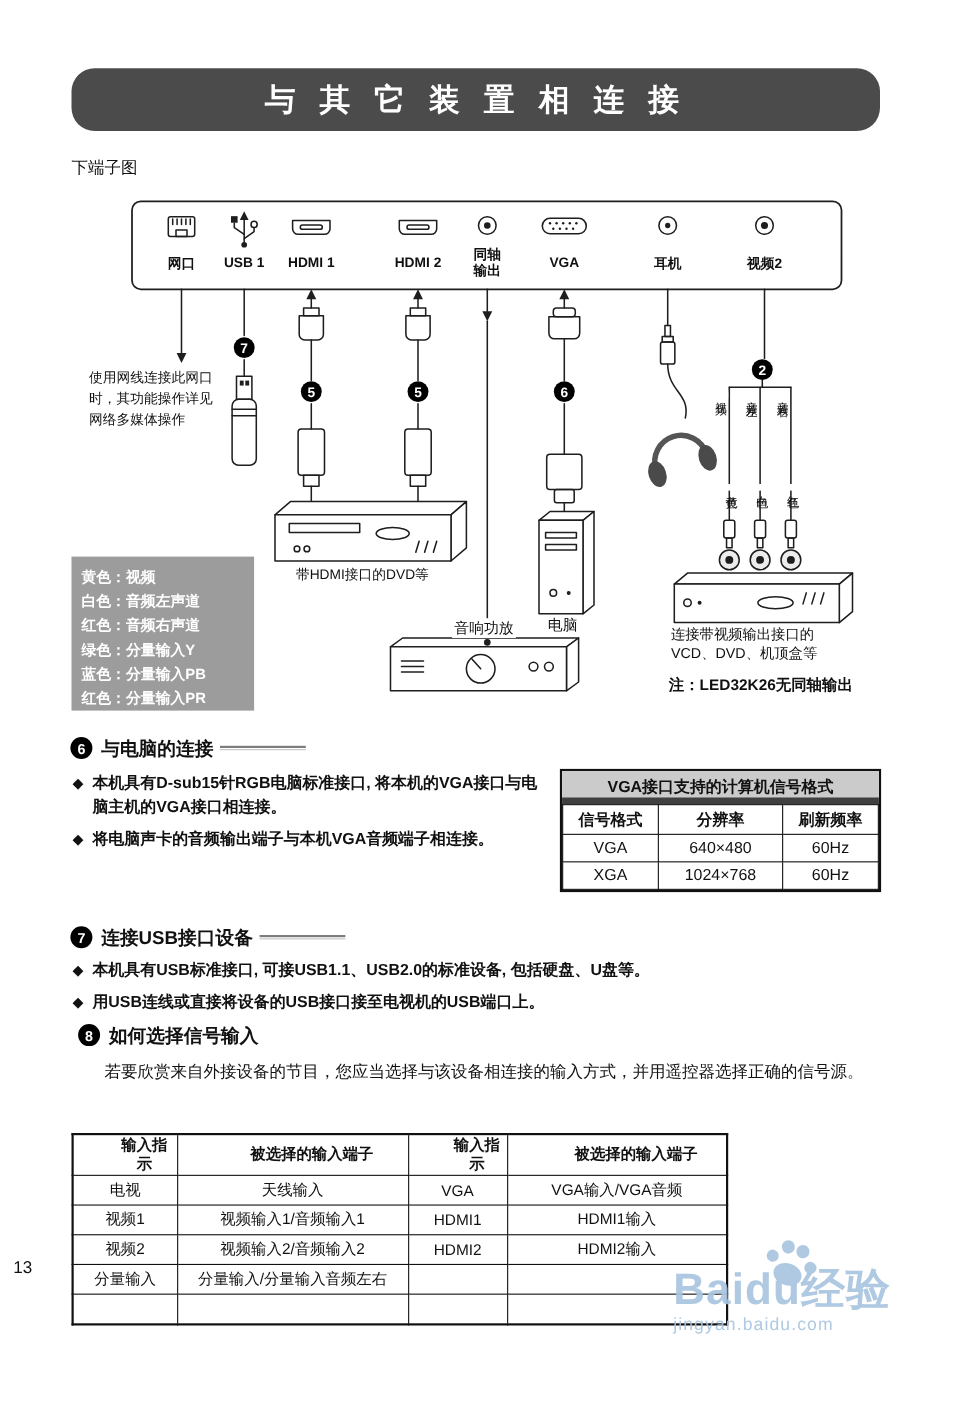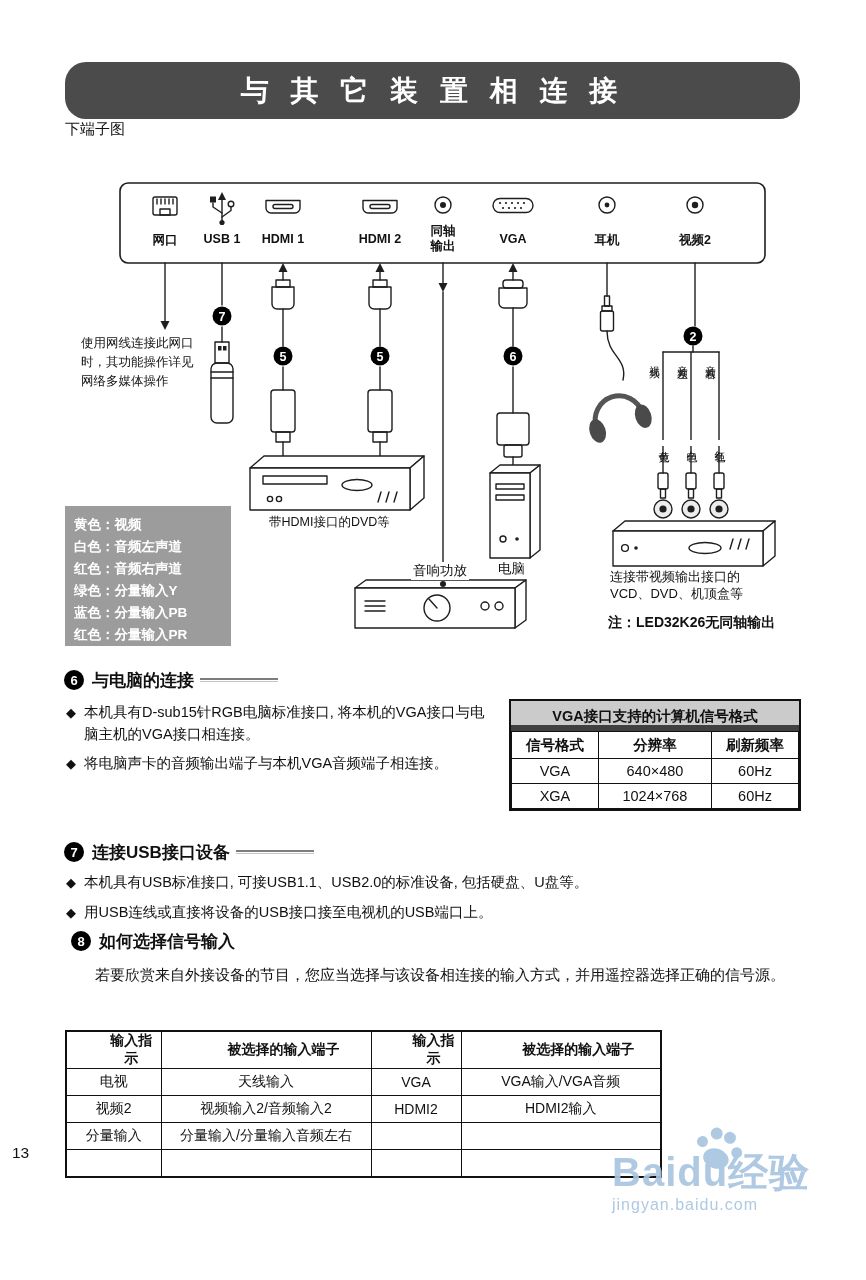--- a/index.html
+++ b/index.html
@@ -11,21 +11,21 @@
   html,body{margin:0;padding:0;background:#fff;}
   .page{position:relative;width:866px;height:1280px;background:#fff;overflow:hidden;
         font-family:"Liberation Sans","DejaVu Sans",sans-serif;color:#111;}
   .page *{box-sizing:border-box;}
 
   
   .header-bar{position:absolute;left:65px;top:62px;width:735px;height:57px;
               background:var(--header-bg);display:flex;align-items:center;justify-content:center;border-radius:21px;}
   .header-title{color:#fff;font-size:28px;font-weight:bold;letter-spacing:7px;white-space:nowrap;}
 
-  .diagram-caption{position:absolute;left:65px;top:120px;font-size:15px;}
+  .diagram-caption{position:absolute;left:65px;top:143px;font-size:15px;}
 
   
   .diagram{position:absolute;left:65px;top:158px;width:735px;height:500px;}
   .dsvg{position:absolute;left:0;top:0;}
   .port-label{position:absolute;top:74px;transform:translateX(-50%);font-weight:bold;
               font-size:12.5px;white-space:nowrap;text-align:center;}
   .port-label.two-line{top:66px;width:34px;white-space:normal;line-height:15px;}
   .callout{position:absolute;width:19px;height:19px;border-radius:50%;background:#000;color:#fff;
            font-size:12.5px;font-weight:bold;display:flex;align-items:center;justify-content:center;
            transform:translate(-50%,-50%);}
@@ -46,21 +46,21 @@
   .sec-heading{position:absolute;display:flex;align-items:center;height:22px;}
   .sec-num{width:20px;height:20px;border-radius:50%;background:#000;color:#fff;font-size:13px;
            font-weight:bold;display:inline-flex;align-items:center;justify-content:center;flex:0 0 20px;}
   .sec-title{font-size:17px;font-weight:bold;margin-left:8px;white-space:nowrap;}
   .sec-rule{display:inline-block;width:78px;height:4px;border-top:2px solid #7d7d7d;
             border-bottom:1px solid #c4c4c4;margin-left:6px;}
   .bullets{position:absolute;}
   .bullet{display:flex;margin-bottom:7px;font-size:14.5px;line-height:22px;}
   .diamond{flex:0 0 18px;}
   .diamond::before{content:"◆";font-size:13px;}
-  .btext{display:block;}
+  .btext{display:block;font-weight:bold;}
   .paragraph{position:absolute;font-size:15px;line-height:25px;text-indent:2em;}
 
   
   .vga-table{position:absolute;left:509px;top:699px;width:292px;border:2px solid #111;background:#fff;}
   .vga-title{height:30px;line-height:30px;text-align:center;font-weight:bold;font-size:14.5px;
              background:var(--table-title-bg);border-bottom:6px solid #404040;}
   .vga-table table{border-collapse:collapse;width:100%;}
   .vga-table th,.vga-table td{border:1px solid #111;text-align:center;font-size:14.5px;height:25px;padding:0 3px;}
   .vga-table th{height:27px;}
 
@@ -400,20 +400,26 @@
       <th>输入指示</th>
       <th>被选择的输入端子</th>
     </tr>
     <tr>
       <td>电视</td>
       <td>天线输入</td>
       <td>VGA</td>
       <td>VGA输入/VGA音频</td>
     </tr>
     <tr>
+      <td>视频1</td>
+      <td>视频输入1/音频输入1</td>
+      <td>HDMI1</td>
+      <td>HDMI1输入</td>
+    </tr>
+    <tr>
       <td>视频2</td>
       <td>视频输入2/音频输入2</td>
       <td>HDMI2</td>
       <td>HDMI2输入</td>
     </tr>
     <tr>
       <td>分量输入</td>
       <td>分量输入/分量输入音频左右</td>
       <td></td>
       <td></td>

